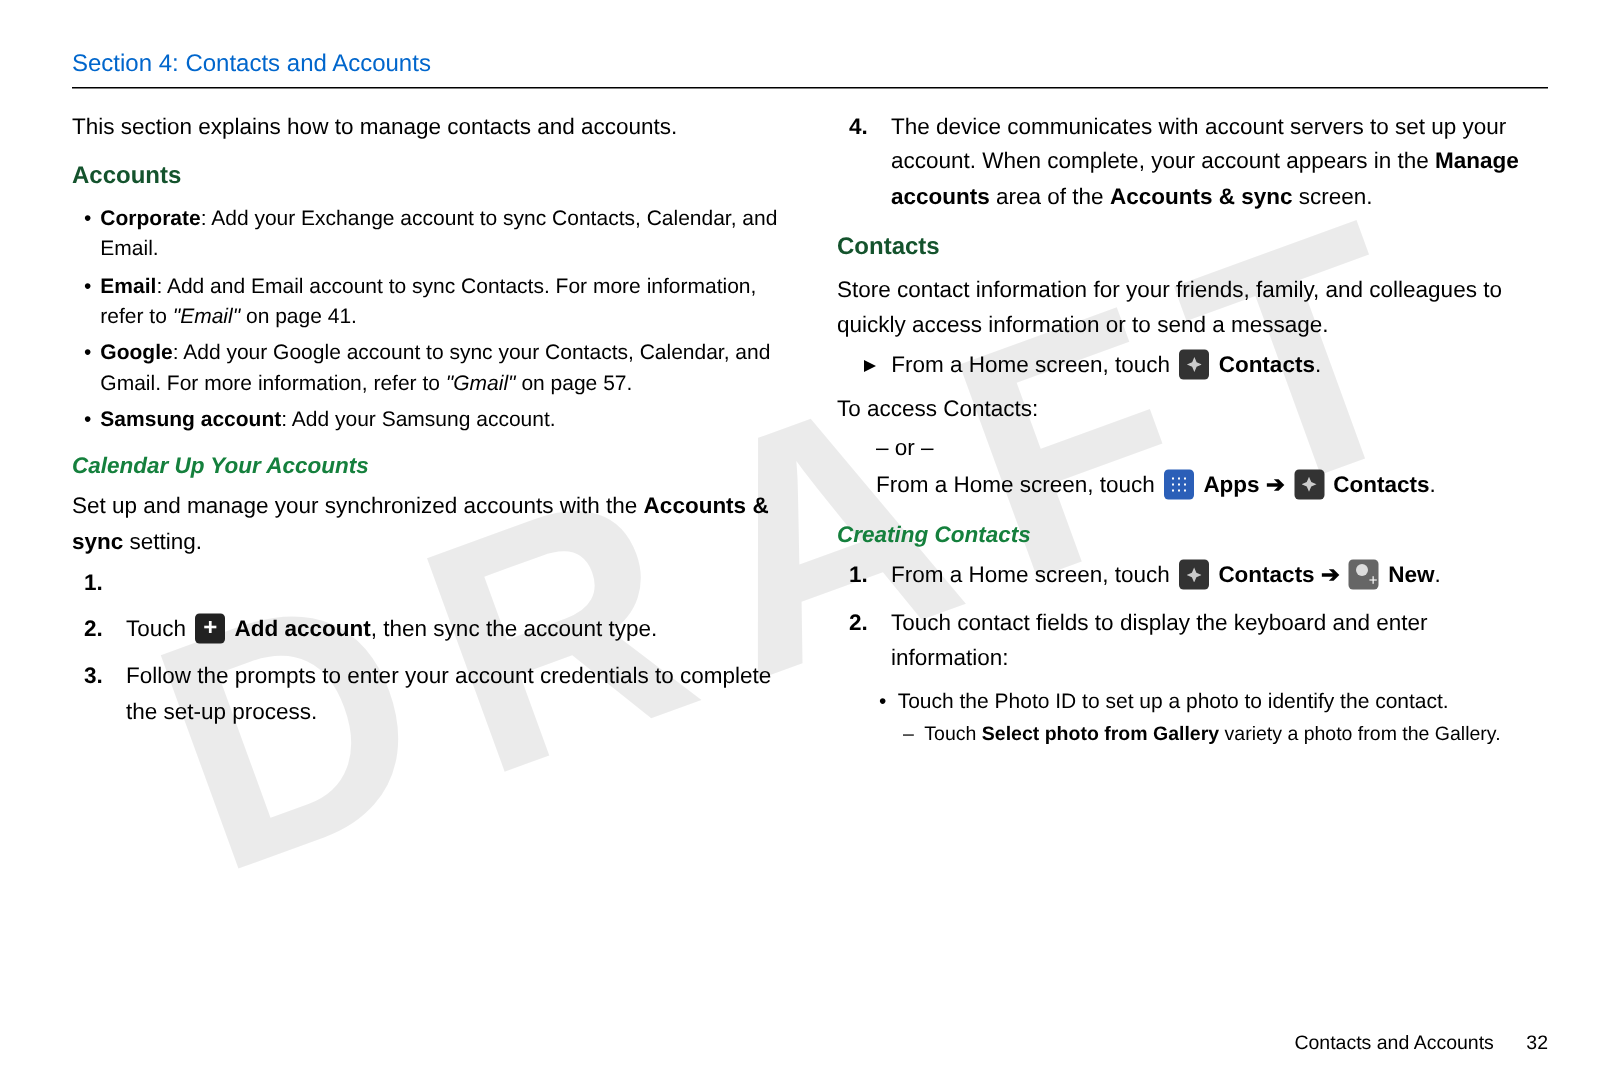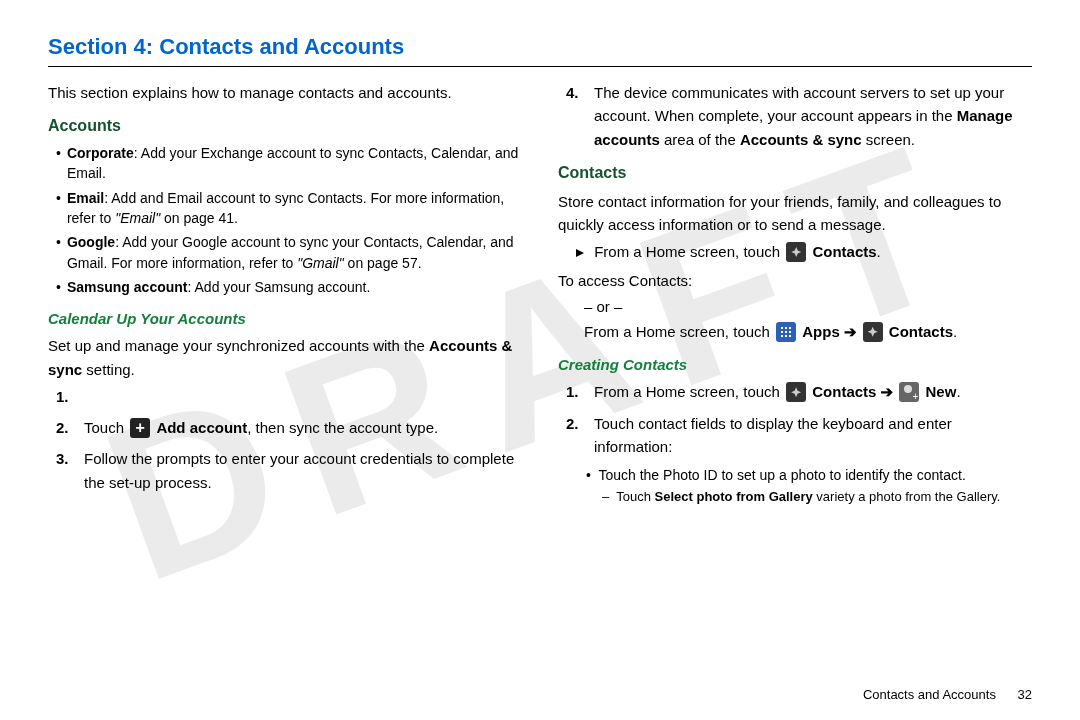--- a/index.html
+++ b/index.html
@@ -27,22 +27,22 @@
     font-family: Arial, sans-serif;
     white-space: nowrap;
   }
   .page {
     position: relative;
     z-index: 1;
     padding: 34px 48px 20px 48px;
   }
   .section-title {
     color: #0066cc;
-    font-weight: bold;
-    font-size: 22px;
+    font-weight: normal;
+    font-size: 16px;
     margin-bottom: 6px;
     font-family: Arial, sans-serif;
   }
   hr.rule {
     border: none;
     border-top: 1px solid #000;
     margin: 0 0 14px 0;
   }
   .columns {
     display: flex;

